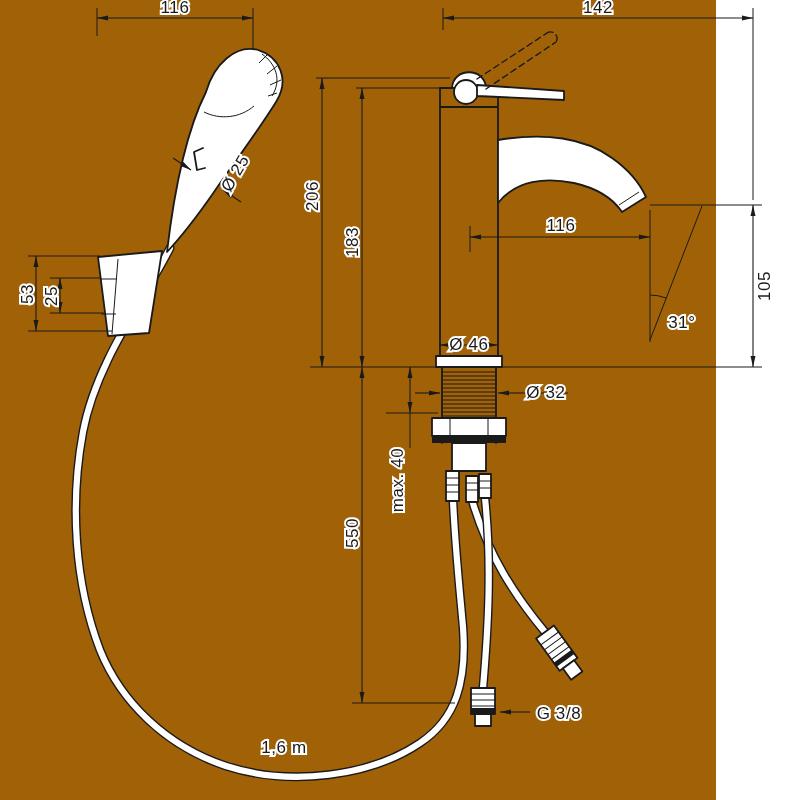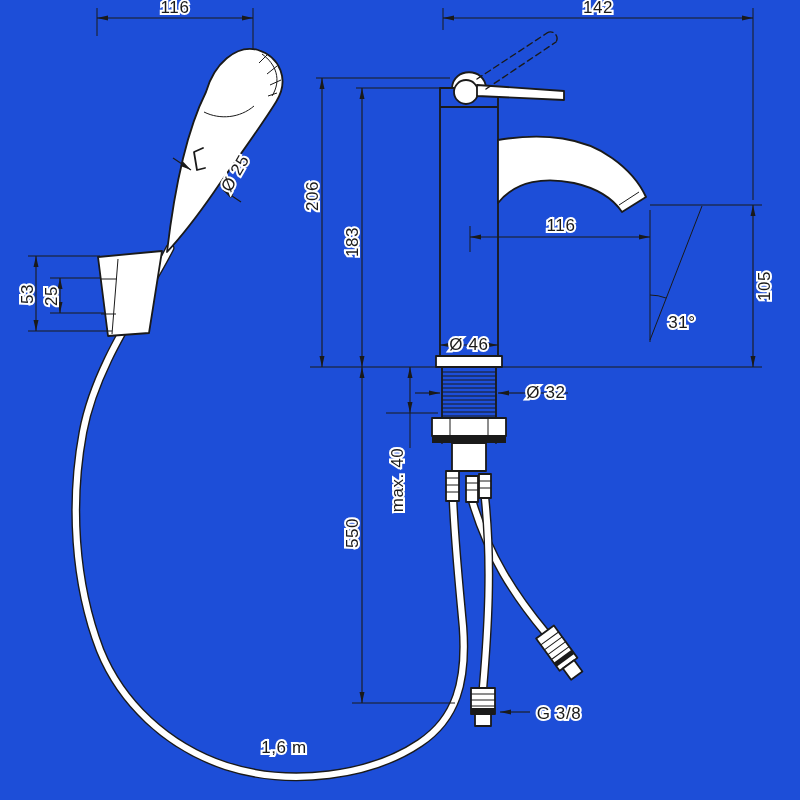--- a/index.html
+++ b/index.html
@@ -1,16 +1,16 @@
 <!DOCTYPE html>
 <html><head>
 <meta charset="utf-8">
 <style>
   html,body { margin:0; padding:0; background:#ffffff; }
-  .stage { width:800px; height:800px; background:#1d4ed8; position:relative; font-family:"Liberation Sans",sans-serif; }
+  .stage { width:716px; height:800px; background:#a16207; position:relative; font-family:"Liberation Sans",sans-serif; }
   svg { display:block; }
   .obj  { stroke:#1a1a1a; stroke-width:1.8; fill:none; stroke-linecap:round; stroke-linejoin:round; }
   .objf { stroke:#1a1a1a; stroke-width:1.8; fill:#ffffff; stroke-linejoin:round; }
   .thin { stroke:#1a1a1a; stroke-width:1; fill:none; }
   .dash { stroke-dasharray:6 4; }
   .ext  { stroke:#1a1a1a; stroke-width:1; fill:none; }
   .dim  { stroke:#1a1a1a; stroke-width:1.1; fill:none;
           marker-start:url(#arr); marker-end:url(#arr); }
   .dimE { stroke:#1a1a1a; stroke-width:1.1; fill:none; marker-end:url(#arr); }
   .dimS { stroke:#1a1a1a; stroke-width:1.1; fill:none; marker-start:url(#arr); }

